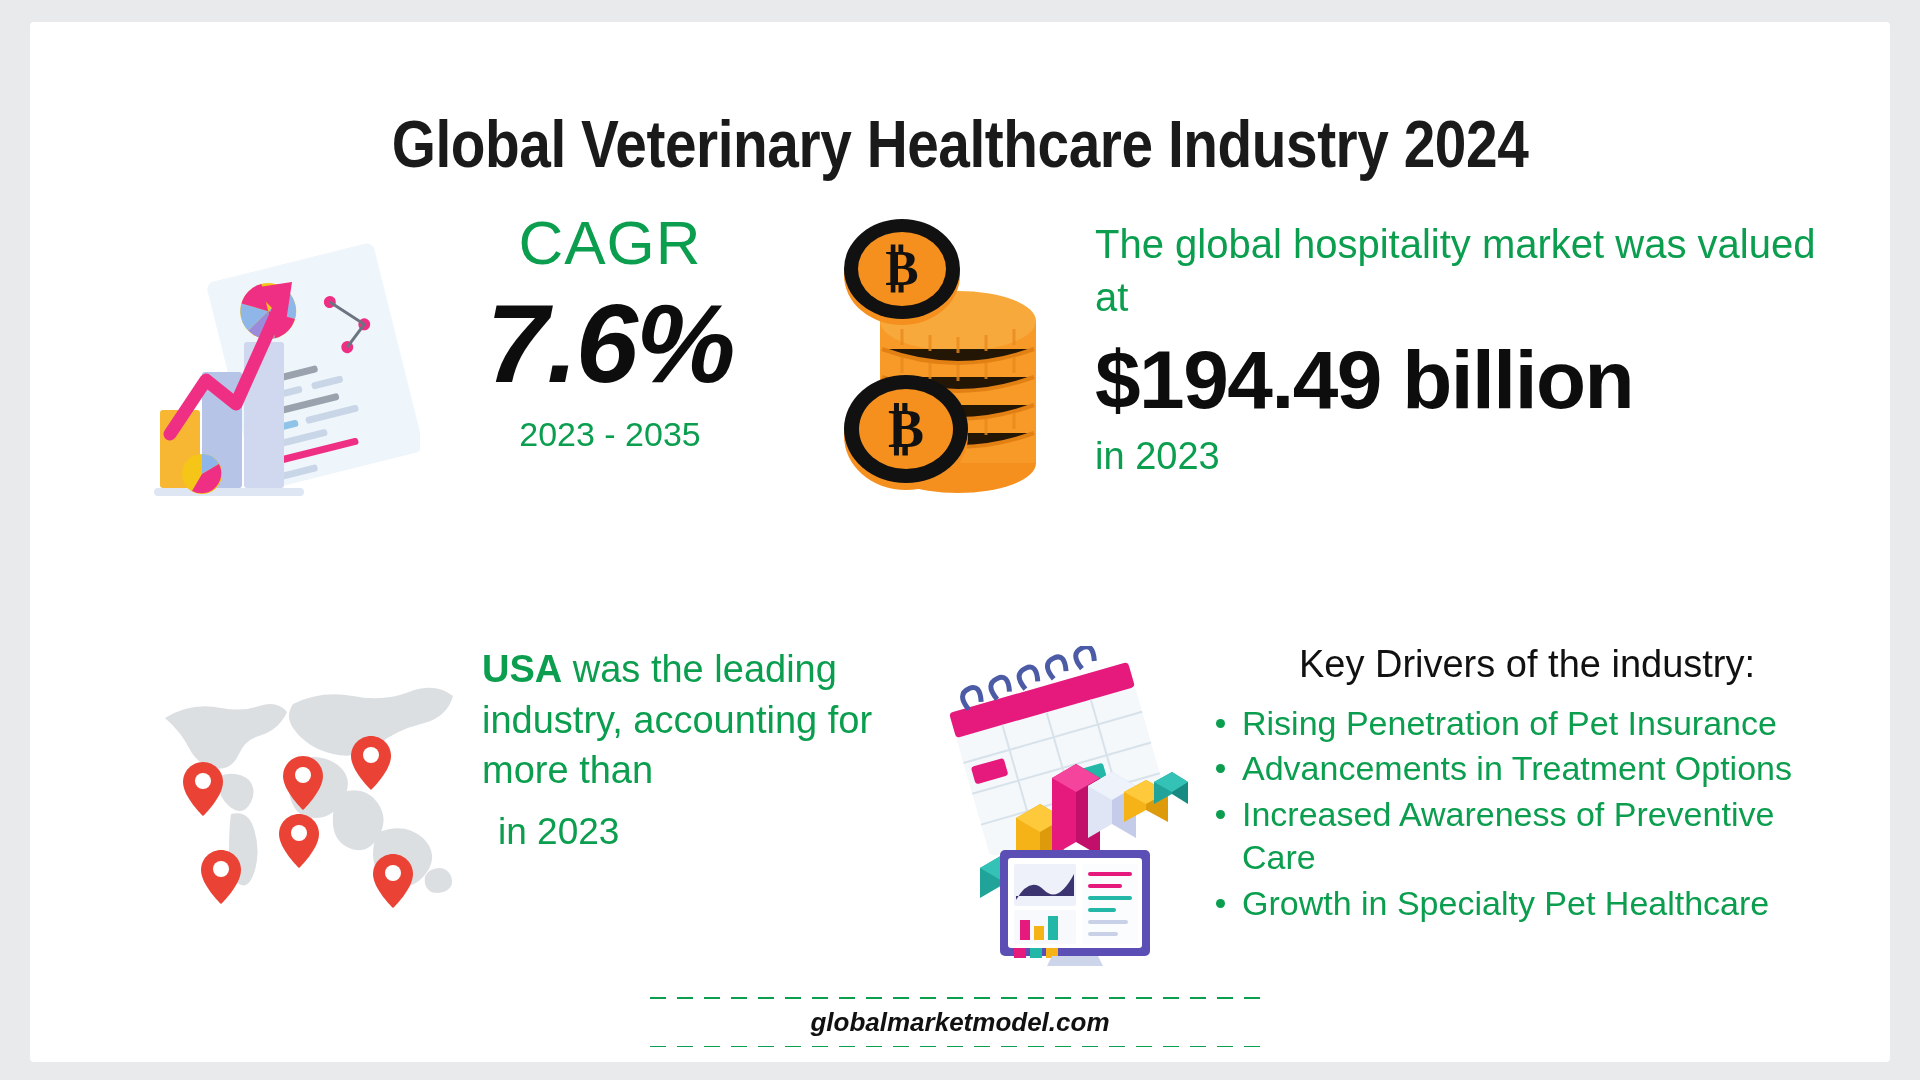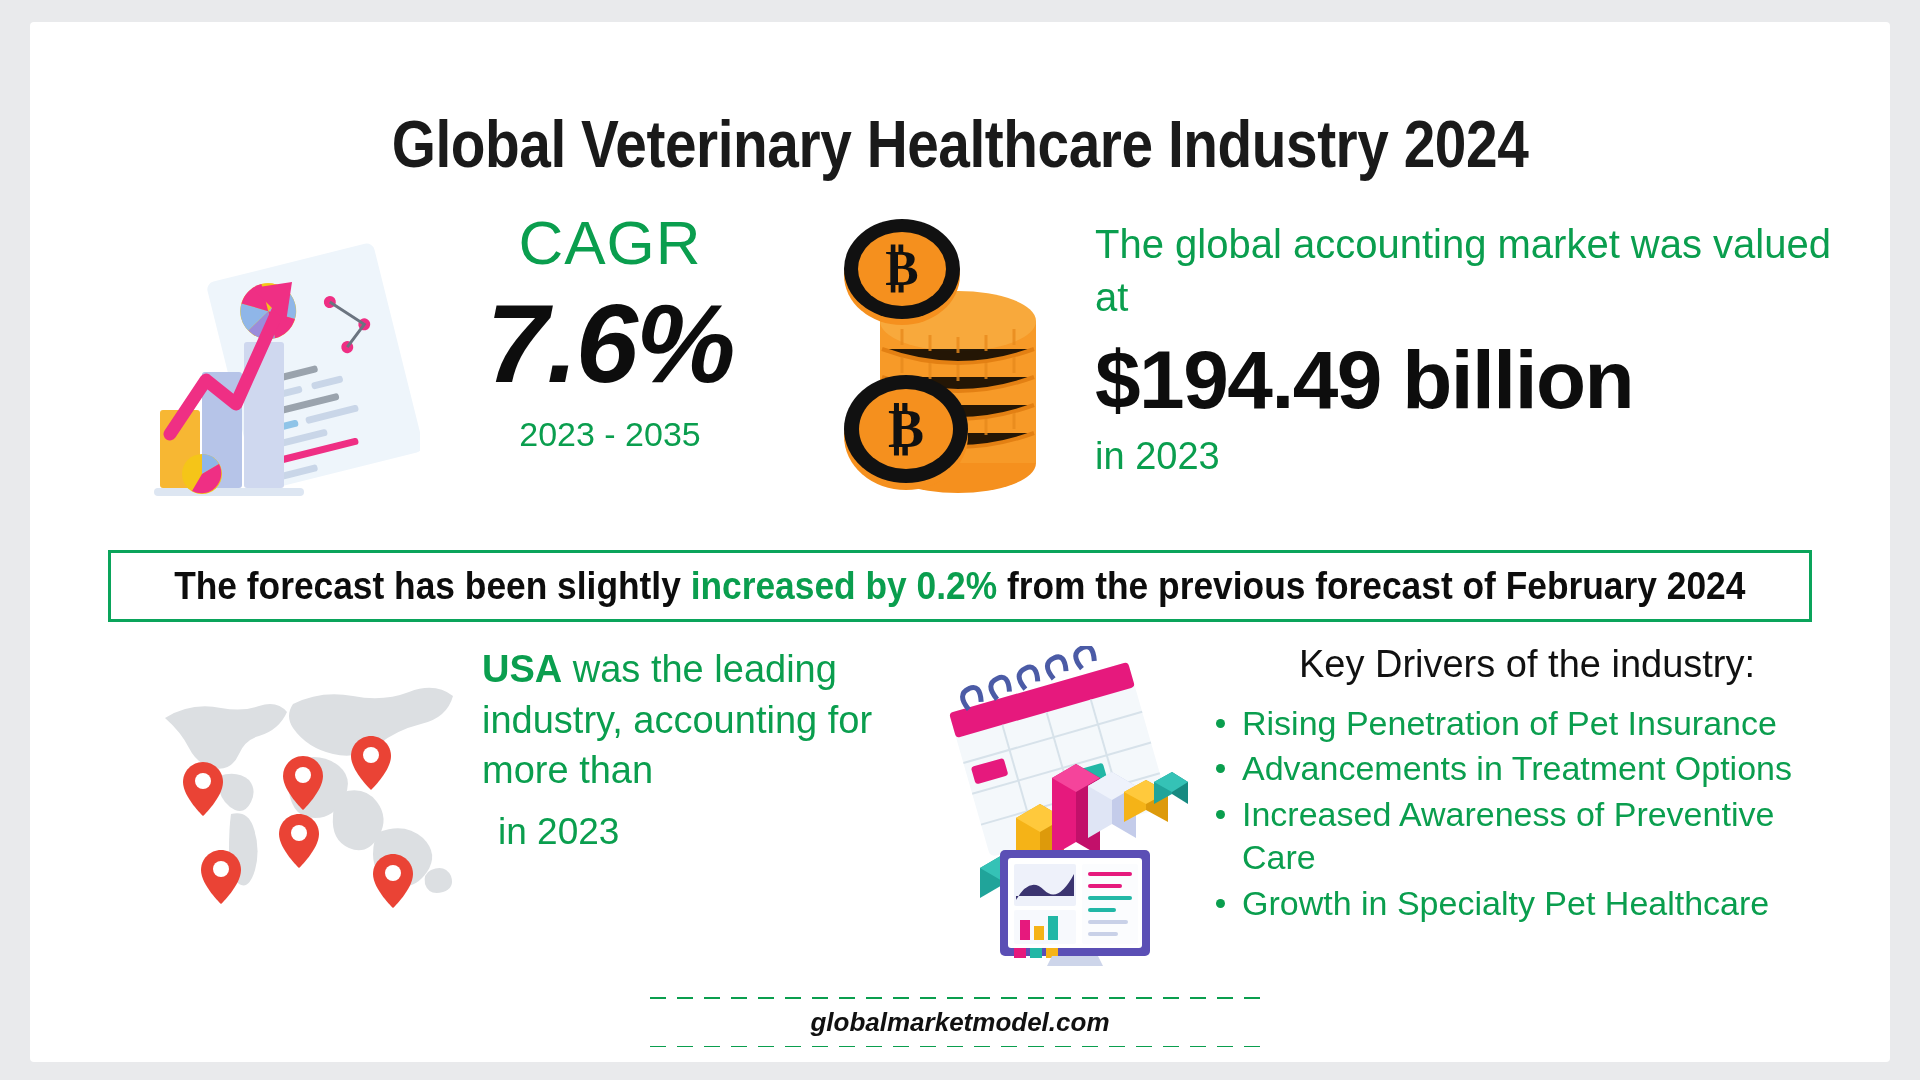--- a/index.html
+++ b/index.html
@@ -355,31 +355,26 @@
         <g transform="translate(66,212)">
           <ellipse cx="0" cy="7" rx="62" ry="54" fill="#f5901e"></ellipse>
           <ellipse cx="0" cy="0" rx="62" ry="54" fill="#111111"></ellipse>
           <ellipse cx="0" cy="0" rx="47" ry="40" fill="#f5901e"></ellipse>
           <text x="0" y="18" font-family="Liberation Serif, serif" font-size="54" font-weight="bold" fill="#111111" text-anchor="middle">₿</text>
         </g>
       </svg>
     </div>
 
     <div class="market-block">
-      <div class="market-lead">The global accounting market was valued at</div>
+      <div class="market-lead">The global hospitality market was valued at</div>
       <div class="market-value">$194.49 billion</div>
       <div class="market-year">in 2023</div>
     </div>
   </div>
 
-  <div class="banner">
-    <div class="banner-text">
-      <span>The forecast has been slightly </span><span class="hl">increased by 0.2%</span><span> from the previous forecast of February 2024</span>
-    </div>
-  </div>
 
   <div class="bottom-row">
 
     <div class="map-art">
       <svg width="320" height="250" viewBox="0 0 320 250">
         <g fill="#dcdfe2">
           <path d="M18 54 q26 -16 56 -10 q22 4 38 -2 q18 -6 28 6 q-8 18 -28 24 q-14 4 -20 18 q-8 18 -26 14 q-16 -4 -24 -20 q-8 -16 -24 -30z"></path>
           <path d="M72 112 q18 -6 30 4 q8 10 2 22 q-6 12 -16 8 q-12 -6 -16 -20z"></path>
           <path d="M84 150 q16 -4 22 12 q8 22 2 44 q-6 20 -16 14 q-10 -8 -10 -34 q0 -22 2 -36z"></path>
           <path d="M146 40 q28 -14 60 -8 q30 6 56 -4 q26 -10 44 4 q-6 22 -32 28 q-24 6 -42 20 q-20 16 -46 10 q-26 -6 -40 -26 q-8 -12 0 -24z"></path>

